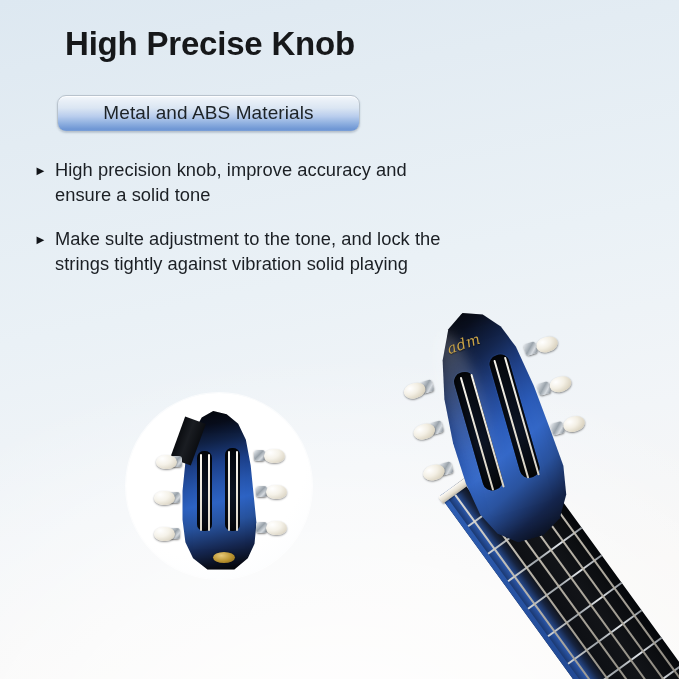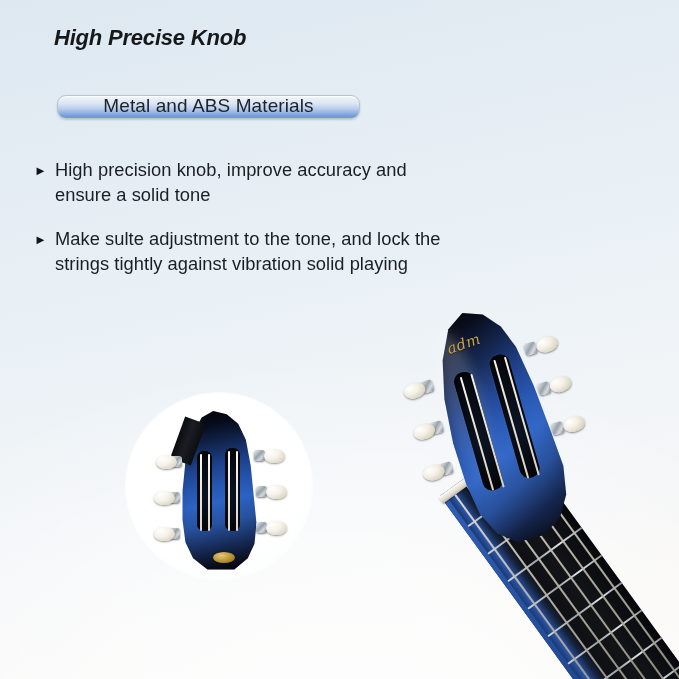--- a/index.html
+++ b/index.html
@@ -18,33 +18,32 @@
       radial-gradient(ellipse 120% 90% at 50% 115%, rgba(255,255,255,0.97) 0%, rgba(255,255,255,0.55) 38%, rgba(255,255,255,0) 70%),
       linear-gradient(168deg, #dde8f1 0%, #e3ecf3 18%, #eaf1f6 42%, #f2f5f8 66%, #f8f7f6 85%, #faf8f6 100%);
     overflow:hidden;
   }
 
   
   .copy { position:absolute; left:0; top:0; width:460px; }
 
   .title {
     position:absolute;
-    left:54px; top:25px;
-    font-size:22px;
+    left:65px; top:25px;
+    font-size:33px;
     font-weight:bold;
     color:#16181a;
     letter-spacing:-0.2px;
     white-space:nowrap;
-    font-style:italic;
   }
 
   .badge {
     position:absolute;
     left:57px; top:95px;
-    width:303px; height:24px;
+    width:303px; height:37px;
     border-radius:9px;
     border:1px solid #b9c3cd;
     background:linear-gradient(to bottom,
         #f4f8fc 0%,
         #e8eff7 14%,
         #dbe6f3 34%,
         #b9cded 58%,
         #8fb0e0 78%,
         #6e96d4 95%,
         #7ba0d8 100%);

